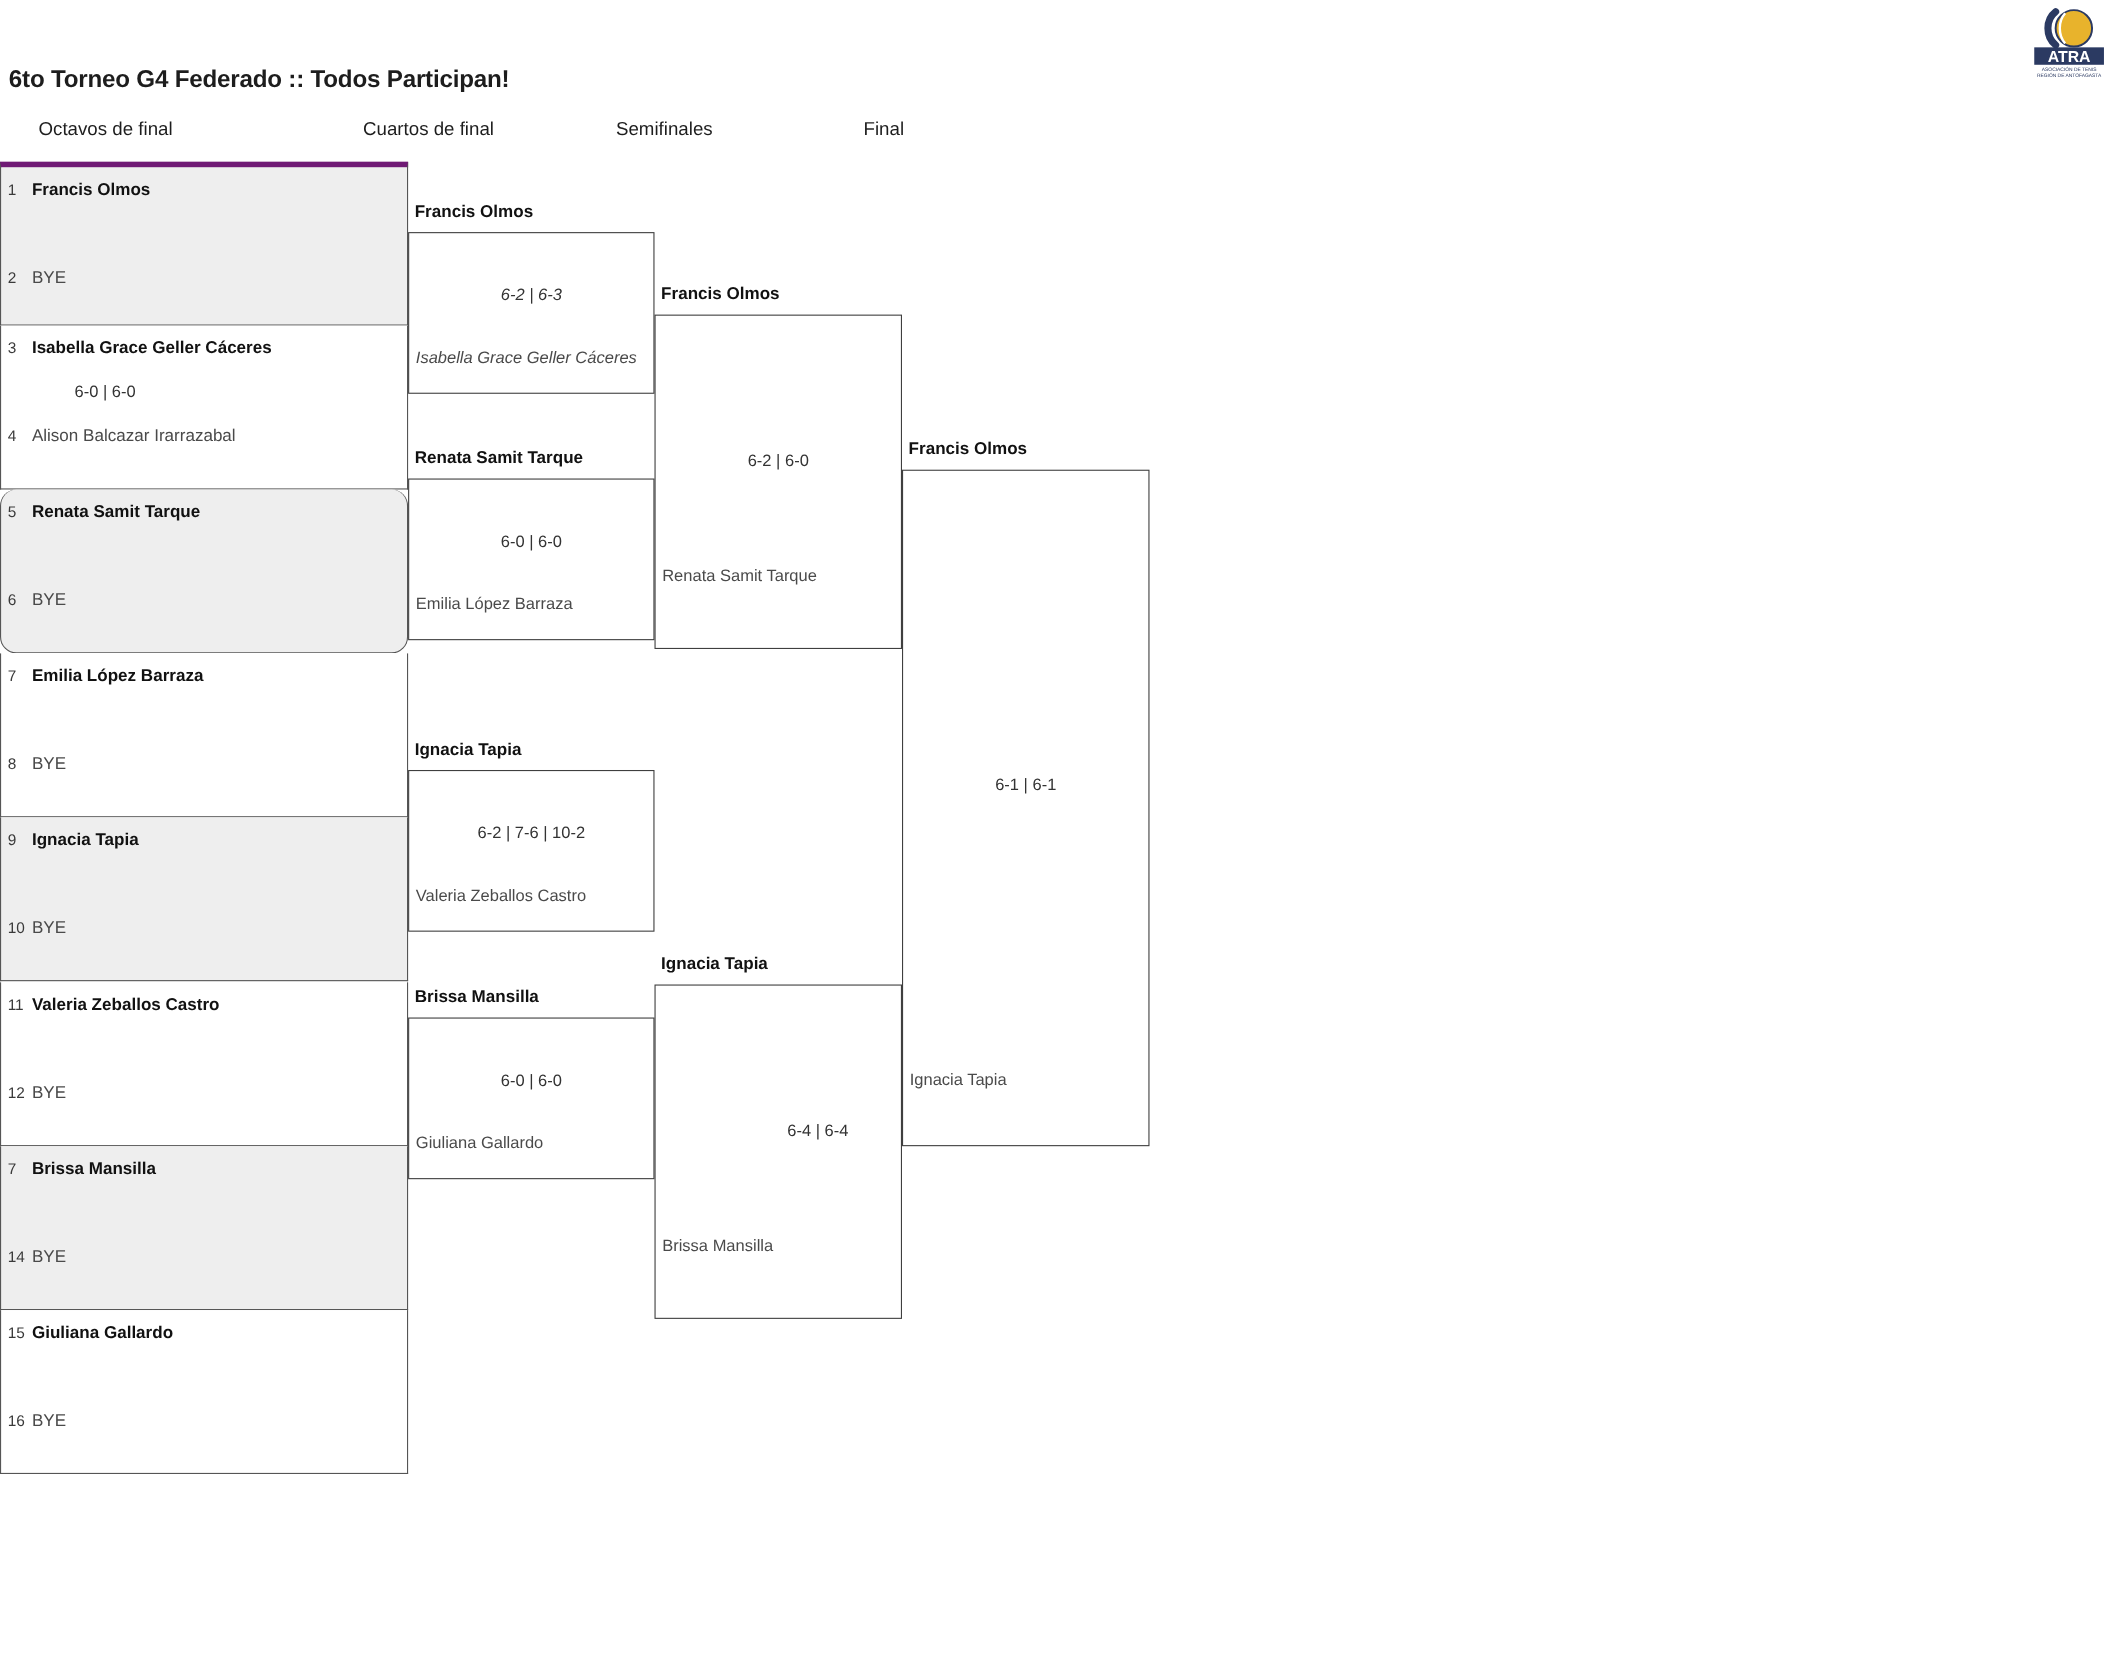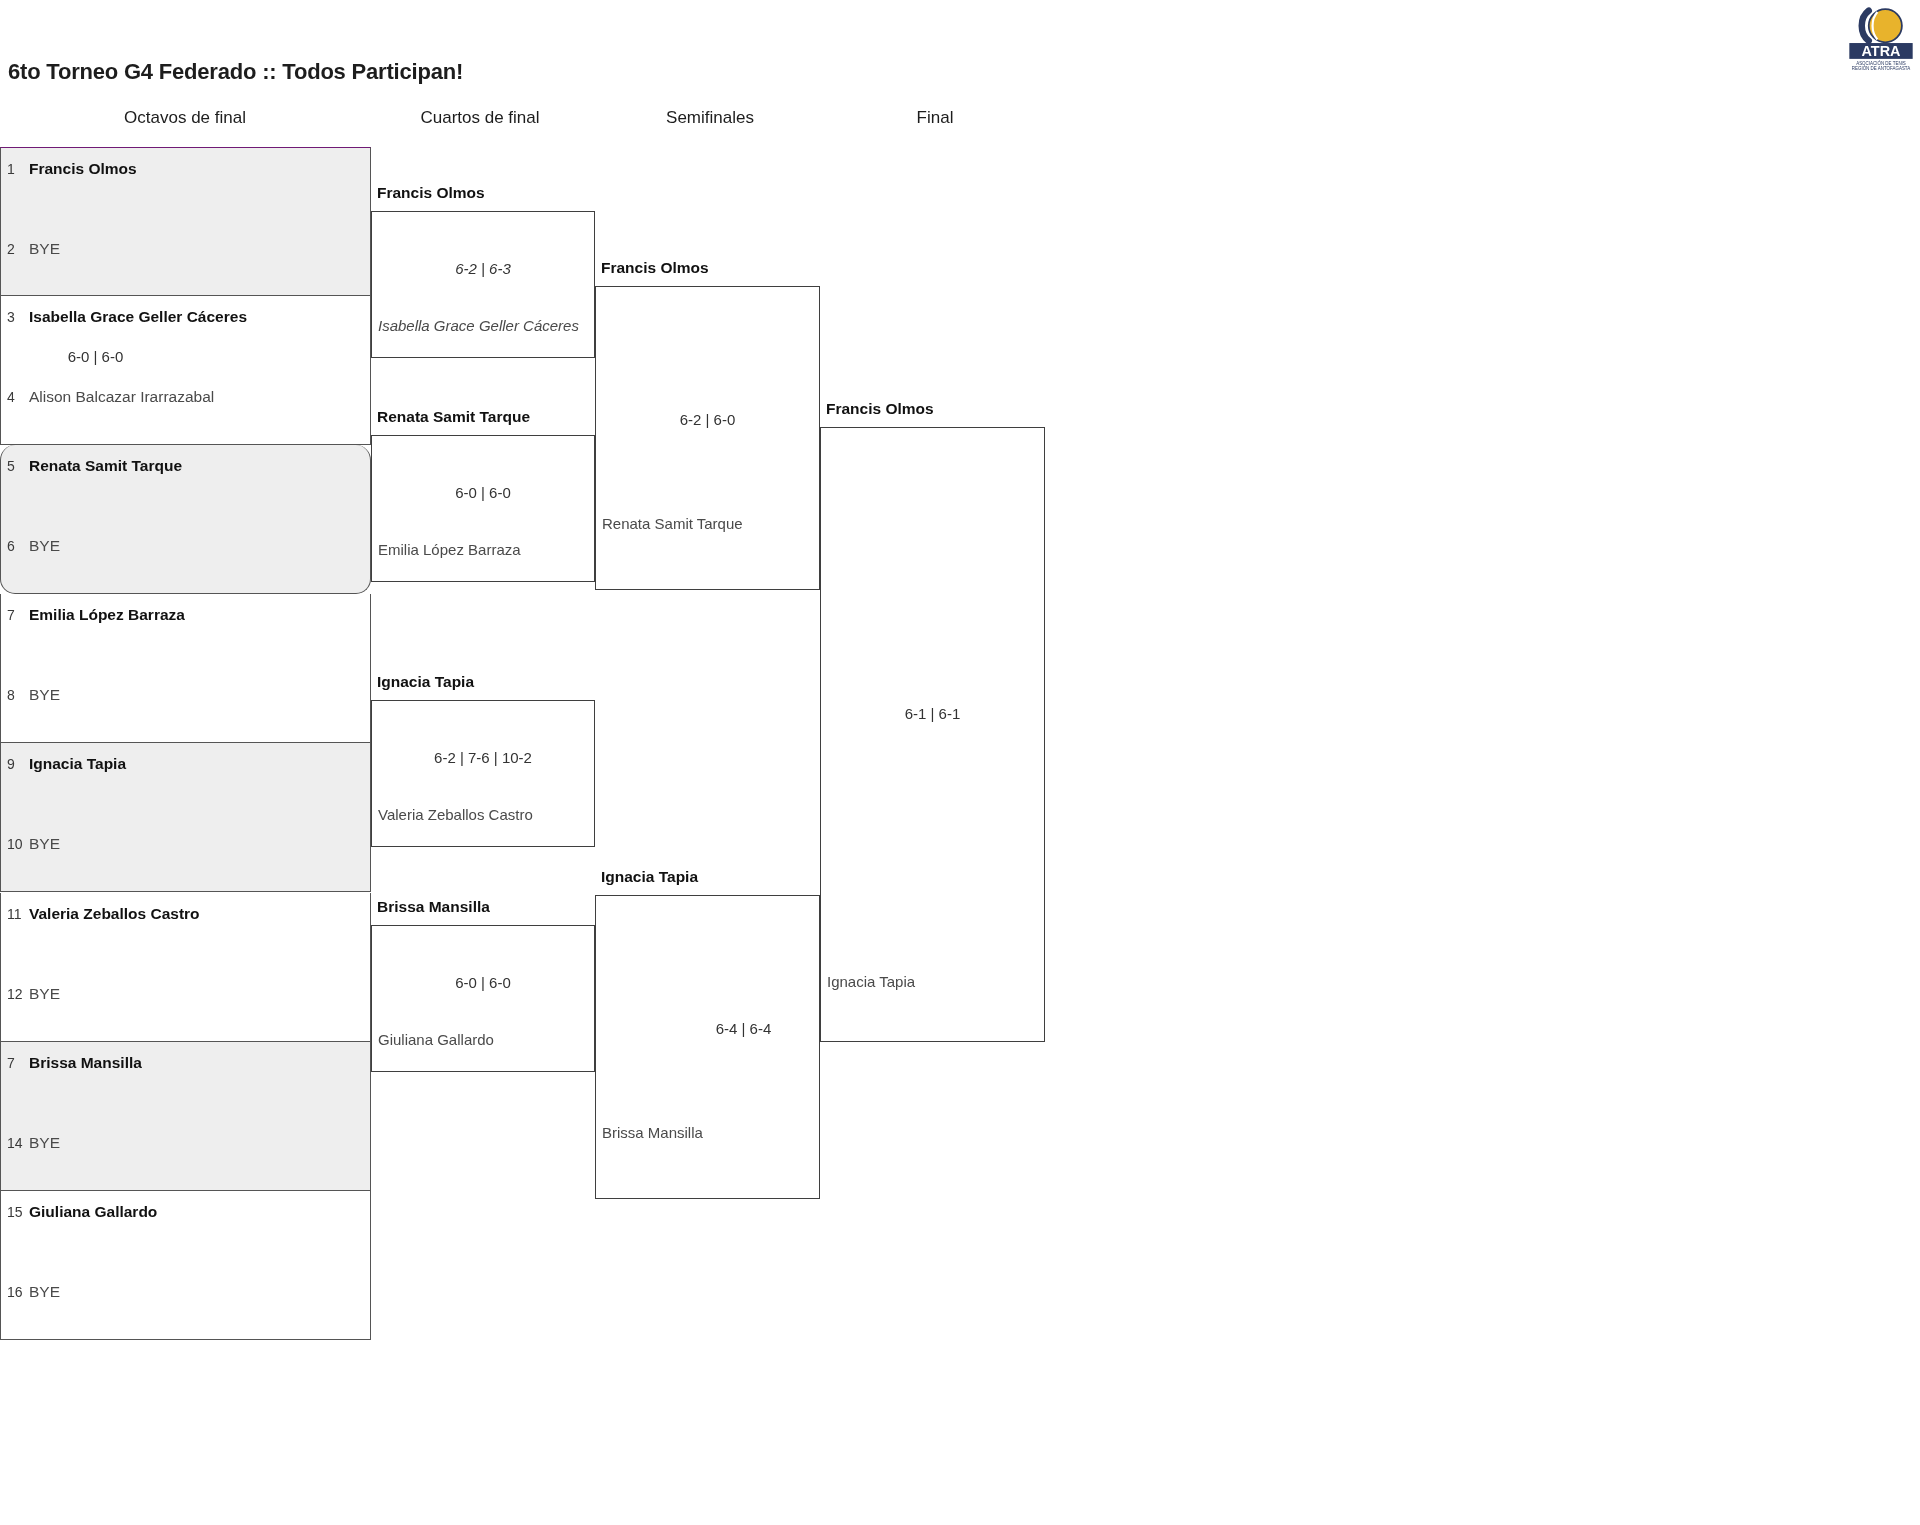--- a/index.html
+++ b/index.html
@@ -23,31 +23,31 @@
 
   
   .logo {
     position: absolute; left: 1845px; top: 2px;
     width: 72px; height: 72px;
   }
 
   
   .round-head {
     position: absolute; top: 108px;
-    font-size: 17px; color: #1d1d1d; text-align: center;
+    font-size: 17px; color: #1d1d1d; 
     white-space: nowrap;
   }
 
   
   .r1-block {
     position: absolute; left: 0px; width: 371px;
     border: 1px solid #555555;
     border-top: none;
   }
-  .r1-block.first { border-top: 1px solid #701a75; }
+  .r1-block.first { border-top: 5px solid #701a75; }
   .r1-block.shaded { background: #eeeeee; }
   .r1-block.plain  { background: #ffffff; }
 
   .seed-row { position: absolute; left: 6px; white-space: nowrap; }
   .seed-num {
     display: inline-block; min-width: 22px;
     font-size: 14px; color: #3a3a3a;
     vertical-align: baseline;
   }
   .p-name { font-size: 15.5px; color: #111111; }

